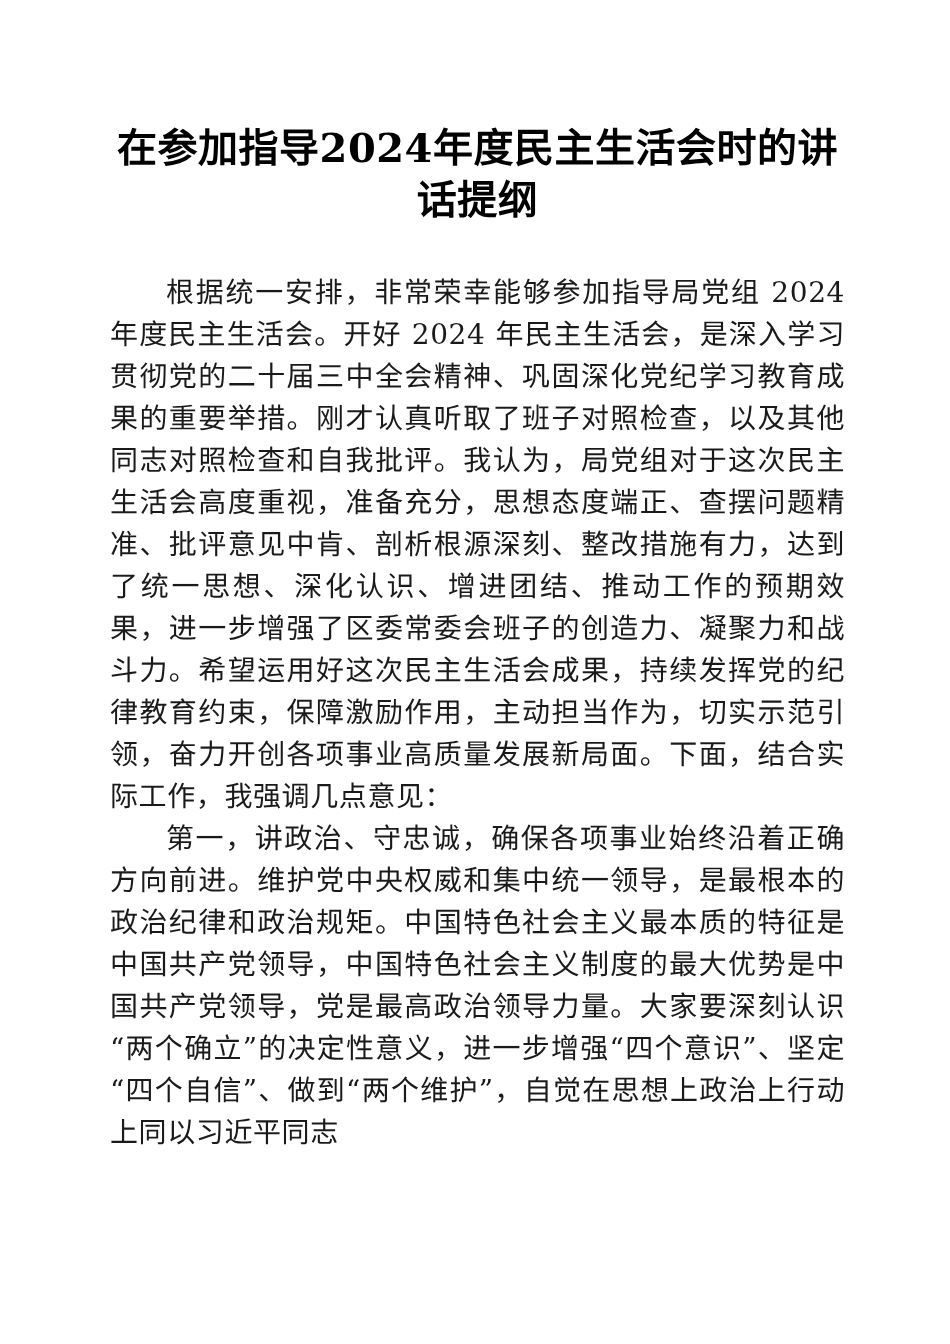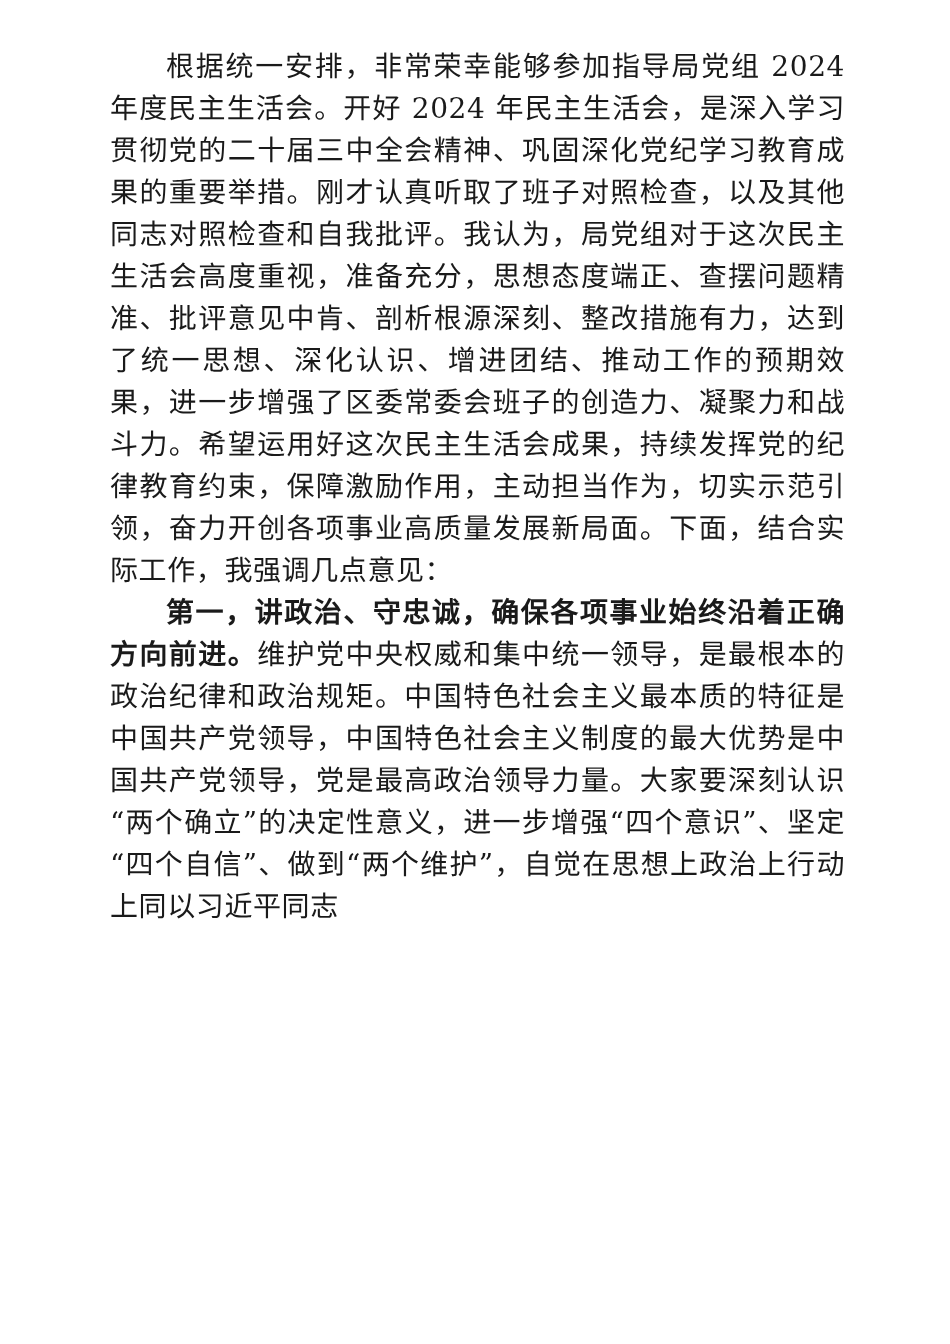--- a/index.html
+++ b/index.html
@@ -61,29 +61,30 @@
   p.salutation {
     text-indent: 0;
     margin-bottom: 0;
   }
 
   p.indent {
     text-indent: 2em;
   }
 
   .lead-in {
-    font-weight: 700;
+    font-weight: 400;
   }
 </style>
 </head>
 <body>
 
 <div class="page">
   <div class="content">
 
+    <h1 class="doc-title">在参加指导2024年度民主生活会时的讲话提纲</h1>
 
     <div class="body-block">
 
 
       <p class="para indent">根据统一安排，非常荣幸能够参加指导局党组 2024 年度民主生活会。开好 2024 年民主生活会，是深入学习贯彻党的二十届三中全会精神、巩固深化党纪学习教育成果的重要举措。刚才认真听取了班子对照检查，以及其他同志对照检查和自我批评。我认为，局党组对于这次民主生活会高度重视，准备充分，思想态度端正、查摆问题精准、批评意见中肯、剖析根源深刻、整改措施有力，达到了统一思想、深化认识、增进团结、推动工作的预期效果，进一步增强了区委常委会班子的创造力、凝聚力和战斗力。希望运用好这次民主生活会成果，持续发挥党的纪律教育约束，保障激励作用，主动担当作为，切实示范引领，奋力开创各项事业高质量发展新局面。下面，结合实际工作，我强调几点意见：</p>
 
       <p class="para indent"><span class="lead-in">第一，讲政治、守忠诚，确保各项事业始终沿着正确方向前进。</span><span>维护党中央权威和集中统一领导，是最根本的政治纪律和政治规矩。中国特色社会主义最本质的特征是中国共产党领导，中国特色社会主义制度的最大优势是中国共产党领导，党是最高政治领导力量。大家要深刻认识“两个确立”的决定性意义，进一步增强“四个意识”、坚定“四个自信”、做到“两个维护”，自觉在思想上政治上行动上同以习近平同志</span></p>
 
     </div>
   </div>

